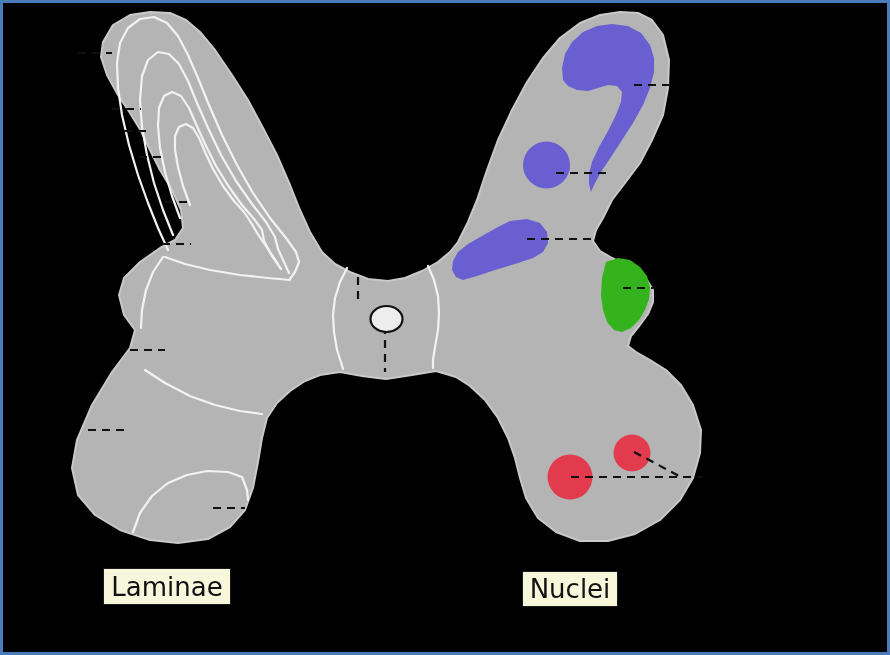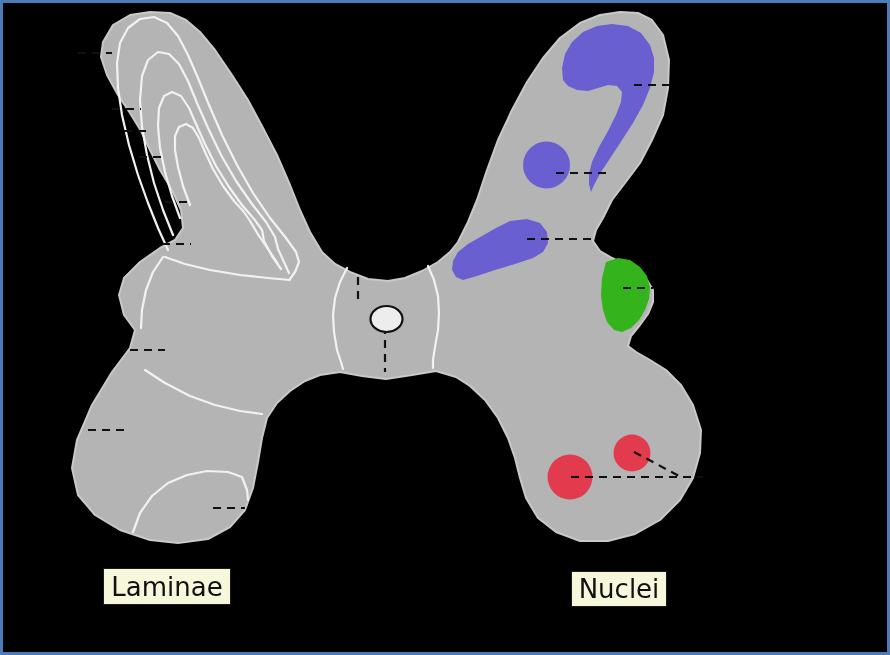--- a/index.html
+++ b/index.html
@@ -49,21 +49,21 @@
     position:absolute;
     display:flex;align-items:center;justify-content:center;
     background:var(--caption-bg,#f7f7dc);
     color:var(--caption-text,#111);
     border:1.5px solid #1a1a1a;
     font-size:26px;
     line-height:1;
     box-sizing:border-box;
   }
   .caption.laminae{left:103px;top:568px;width:128px;height:37px;}
-  .caption.nuclei{left:571px;top:571px;width:96px;height:36px;align-items:center;}
+  .caption.nuclei{left:522px;top:571px;width:96px;height:36px;align-items:center;}
 </style>
 </head>
 <body>
 
 <div class="stage">
 
   <svg width="890" height="655" viewBox="0 0 890 655">
 
     <polygon class="gray-matter" points="150,12 170,13 186,20 200,32 215,50 232,75 248,100 263,128 277,155 290,185 300,210
               310,232 322,252 335,264 350,272 368,279 388,281 405,278 422,271 438,262 450,252

